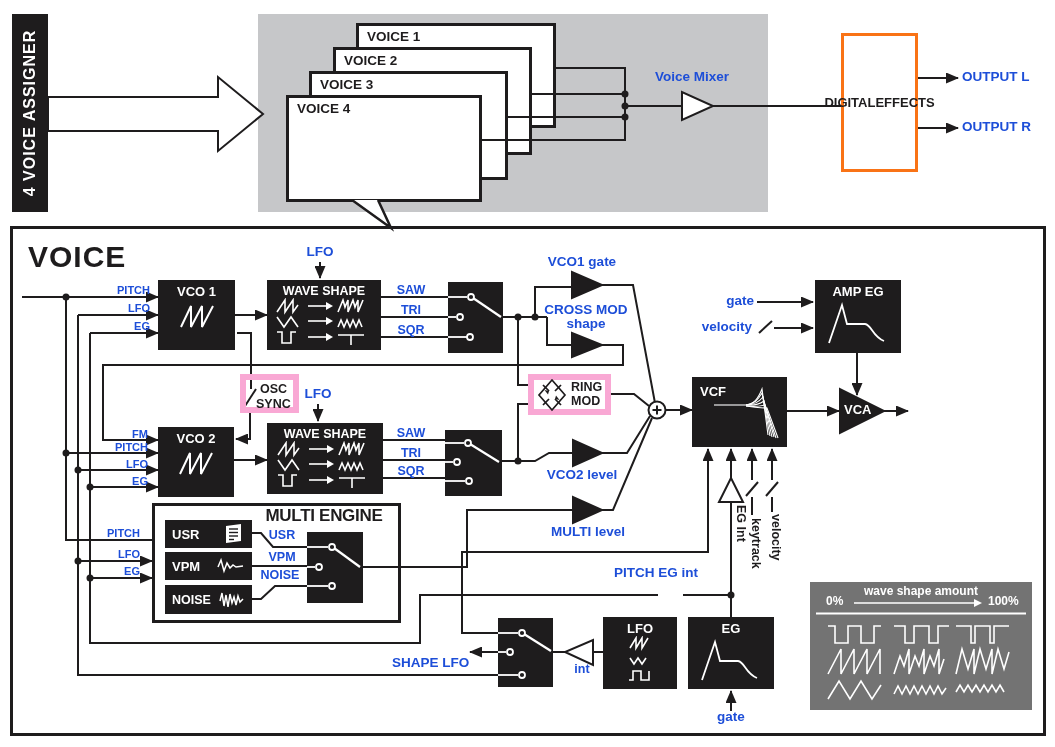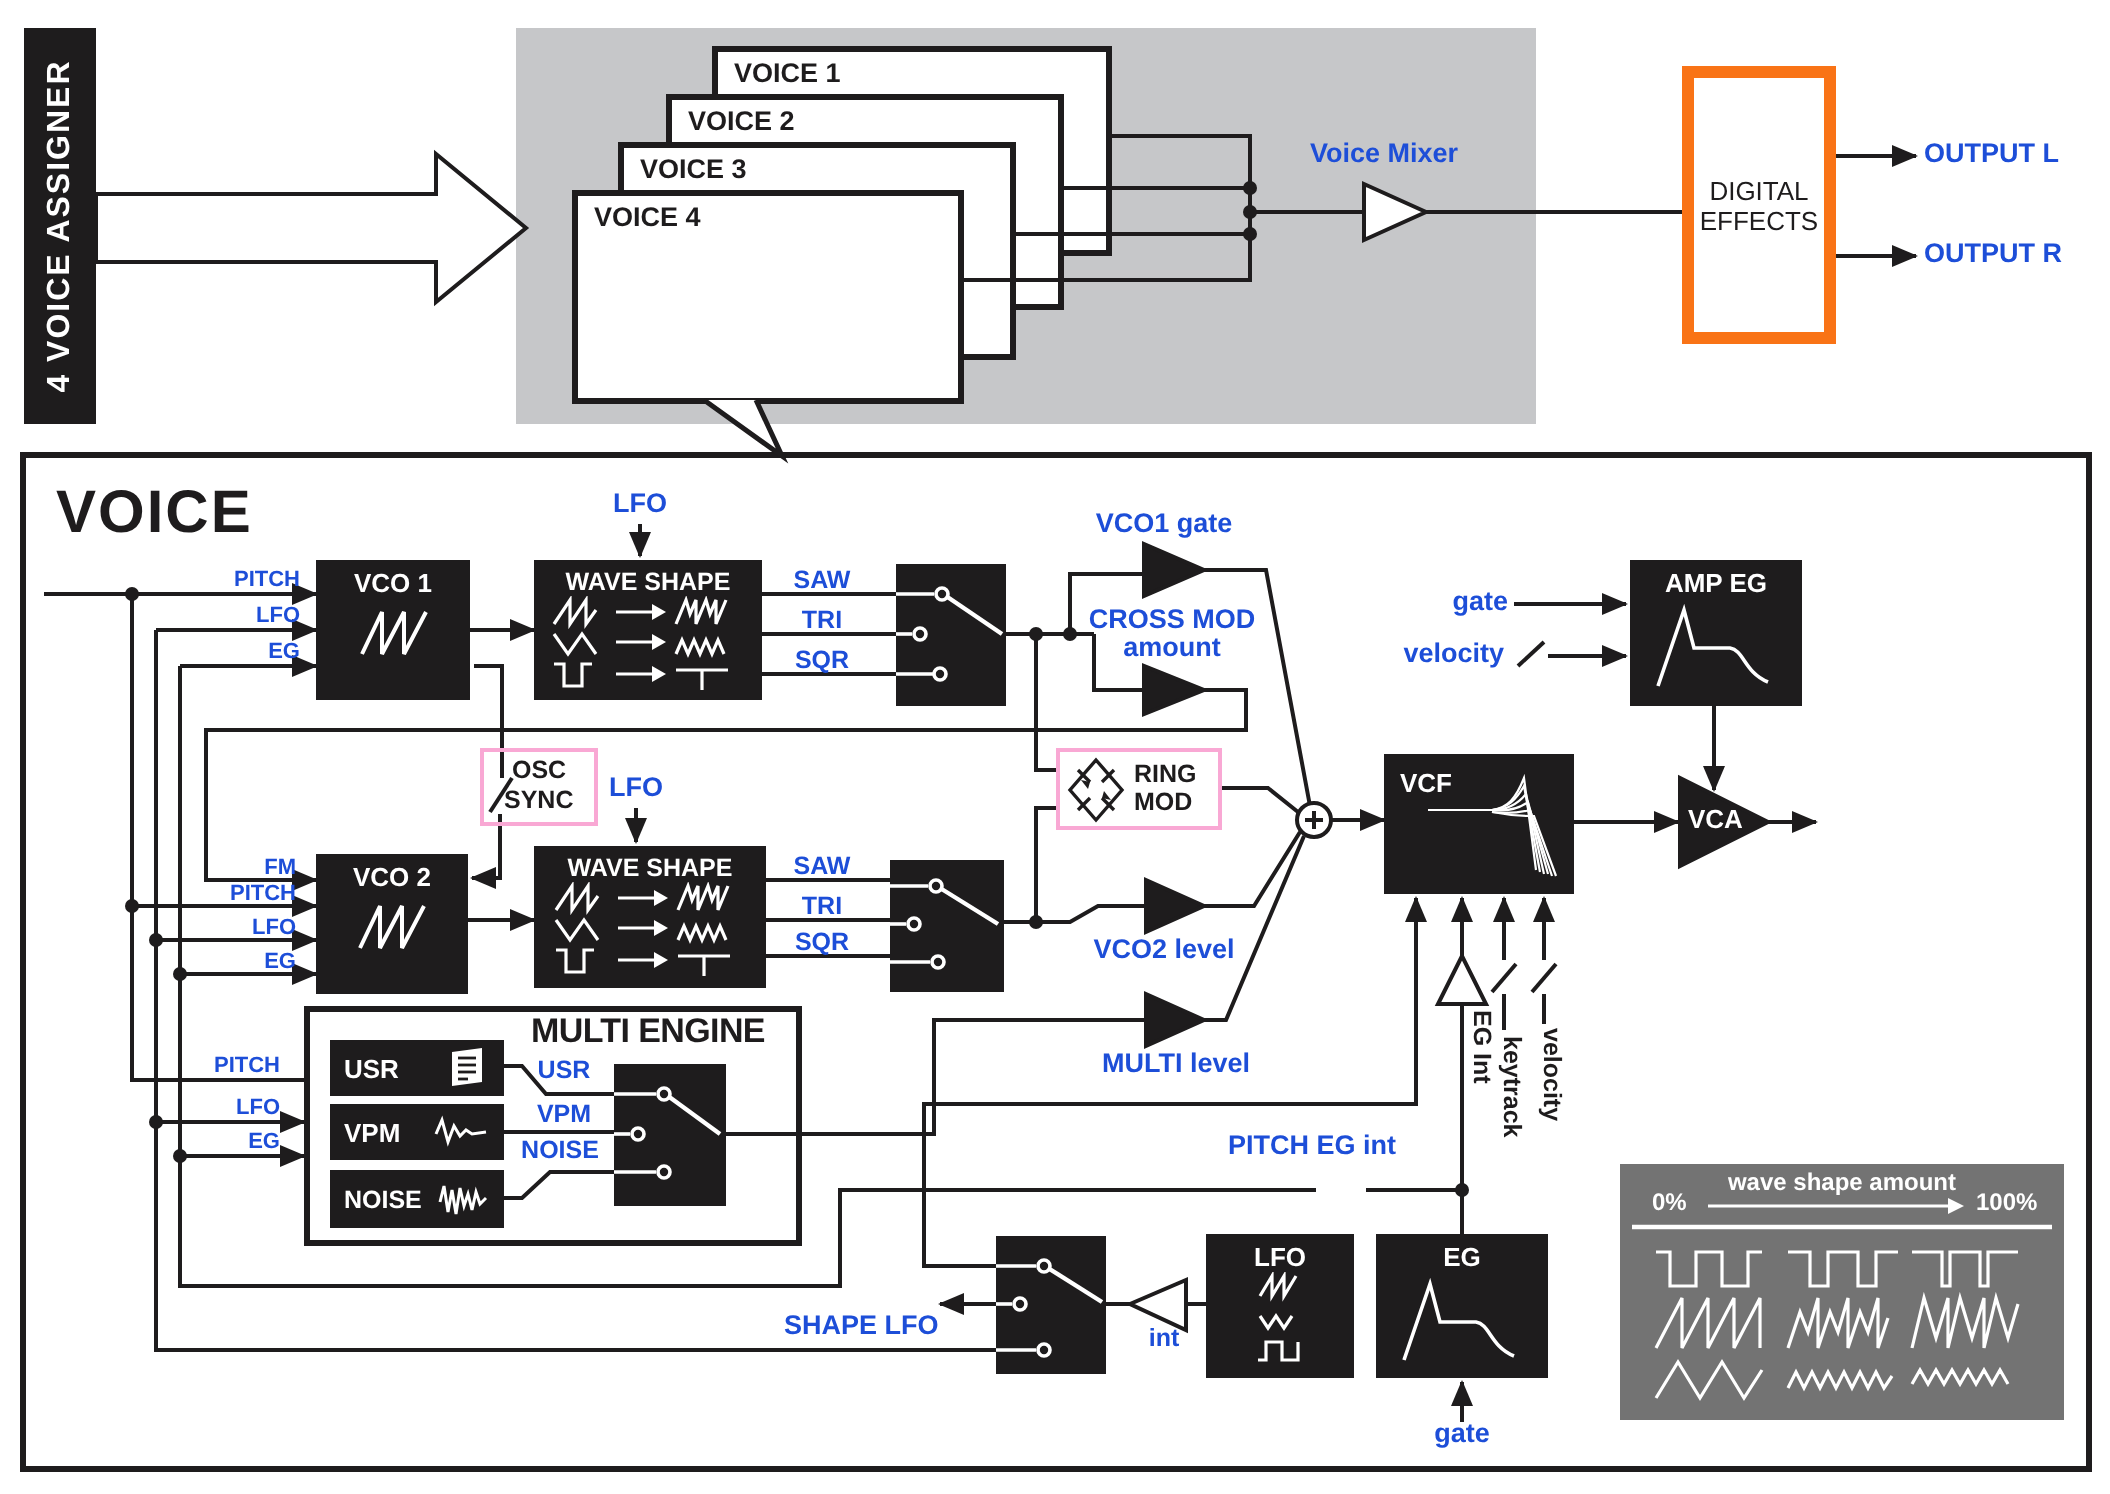--- a/index.html
+++ b/index.html
@@ -8,32 +8,32 @@
   #stage *{box-sizing:border-box;}
   .abs{position:absolute;}
   .lbl{position:absolute;font-weight:700;color:#1d4ed8;white-space:nowrap;line-height:1.05;}
   .c{text-align:center;}
   .r{text-align:right;}
   .sm{font-size:11px;}
   .md{font-size:12.5px;}
   .lg{font-size:13.5px;}
   .blackbox{position:absolute;background:#1e1c1d;color:#fff;display:flex;flex-direction:column;align-items:center;}
   .blackbox .t{font-weight:700;font-size:13px;margin-top:4px;}
-  .whitebox{position:absolute;border:2px solid #f9a8d4;background:transparent;}
+  .whitebox{position:absolute;border:6px solid #f9a8d4;background:transparent;}
   .vcard{position:absolute;background:#fff;border:3px solid #1e1c1d;}
   .vcard span{display:block;padding:3px 0 0 8px;font-weight:700;font-size:13.5px;}
   .rot90{position:absolute;transform-origin:0 0;transform:rotate(90deg);font-weight:700;
          font-size:12.5px;white-space:nowrap;color:#1e1c1d;}
   #wires{position:absolute;left:0;top:0;z-index:2;pointer-events:none;}
   .z1{z-index:1;} .z3{z-index:3;}
   .gray{position:absolute;background:#c6c7c9;}
   .assigner{position:absolute;background:#1e1c1d;color:#fff;display:flex;align-items:center;justify-content:center;}
   .assigner span{transform:rotate(-90deg);font-weight:700;font-size:16px;letter-spacing:1px;white-space:nowrap;}
-  .debox{position:absolute;background:#fff;border:6px solid #f97316;display:flex;flex-direction:column;
-         align-items:center;justify-content:center;font-weight:400;font-size:13px;z-index:3;}
+  .debox{position:absolute;background:#fff;border:3px solid #f97316;display:flex;flex-direction:row;
+         align-items:center;justify-content:center;font-weight:700;font-size:13px;z-index:3;}
   .voicebox{position:absolute;border:3.5px solid #1e1c1d;background:transparent;}
   .meblk{position:absolute;background:#1e1c1d;color:#fff;display:flex;align-items:center;padding-left:7px;}
   .meblk .t{font-weight:700;font-size:13px;}
   .meblk svg{margin-left:auto;margin-right:6px;}
   .title-voice{position:absolute;font-weight:800;font-size:30px;letter-spacing:1px;color:#1e1c1d;}
   .me-title{position:absolute;font-weight:800;font-size:17px;letter-spacing:-0.3px;color:#1e1c1d;}
   .w600{font-weight:700;}
   .legend{position:absolute;background:#737373;color:#fff;z-index:3;}
   .legend .lbl{color:#fff;font-weight:600;}
 </style>
@@ -289,21 +289,21 @@
         </g>
     </svg>
   </div>
   <div class="lbl md c z3" style="left:388px;top:284px;width:46px;">SAW</div>
   <div class="lbl md c z3" style="left:388px;top:304px;width:46px;">TRI</div>
   <div class="lbl md c z3" style="left:388px;top:324px;width:46px;">SQR</div>
 
   <div class="lbl lg c w600 z3" style="left:540px;top:255px;width:84px;">VCO1 gate</div>
   <div class="lbl lg c z3" style="left:538px;top:303px;width:96px;font-weight:600;">
     <div>CROSS MOD</div>
-    <div>amount</div>
+    <div>shape</div>
   </div>
   <div class="lbl lg c w600 z3" style="left:540px;top:468px;width:84px;">VCO2 level</div>
   <div class="lbl lg c w600 z3" style="left:544px;top:525px;width:88px;">MULTI level</div>
 
   <div class="whitebox z3" style="left:240px;top:374px;width:59px;height:39px;padding:2px 0 0 14px;font-weight:700;font-size:12.5px;line-height:1.2;">
     <div>OSC</div>
     <div style="margin-left:-4px">SYNC</div>
   </div>
   <div class="whitebox z3" style="left:528px;top:374px;width:83px;height:41px;background:#fff;display:flex;align-items:center;">
     <svg width="32" height="36" style="margin-left:2px">

